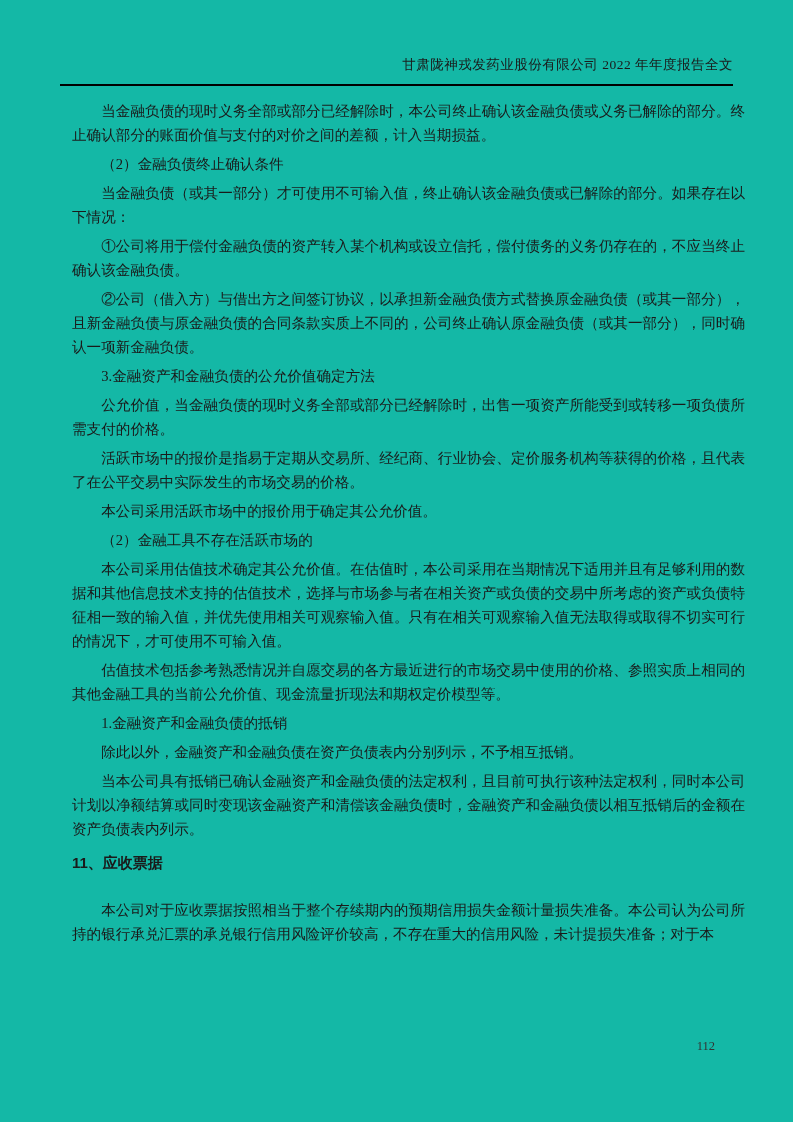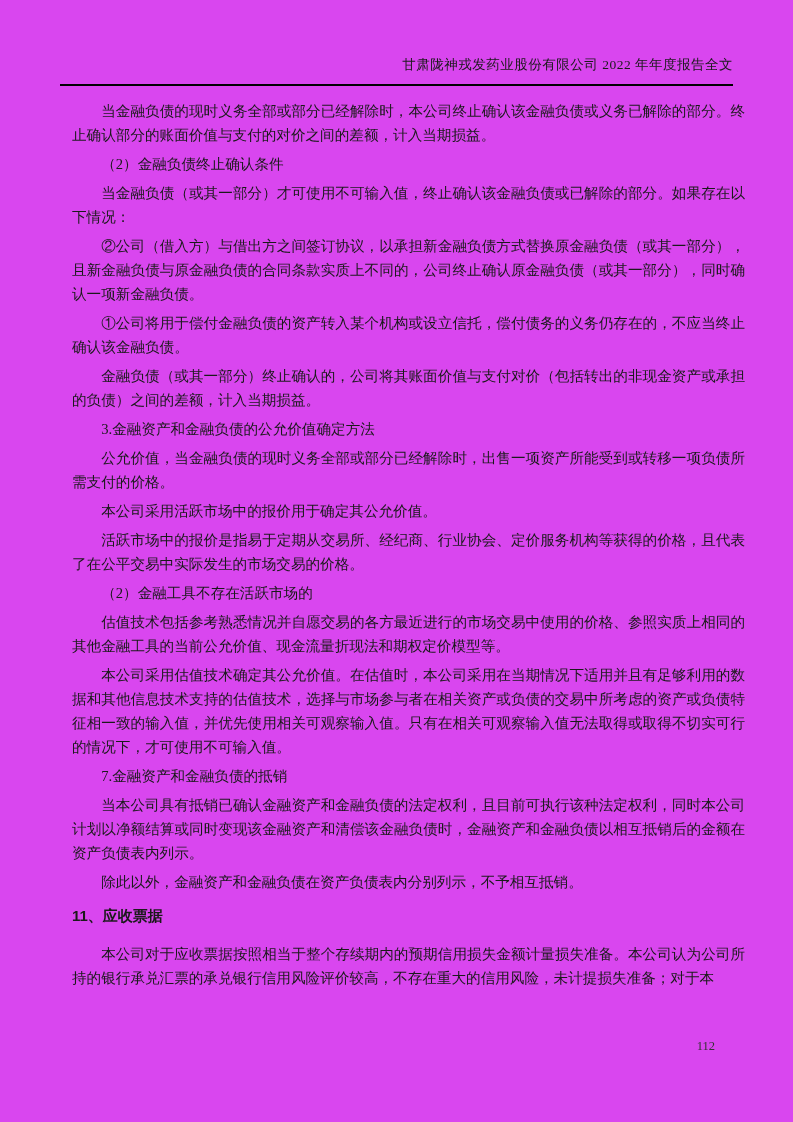--- a/index.html
+++ b/index.html
@@ -4,21 +4,21 @@
 <style>
   html, body {
     margin: 0;
     padding: 0;
     background: #ffffff;
   }
   .page {
     position: relative;
     width: 793px;
     height: 1122px;
-    background: #d946ef;
+    background: #14b8a6;
     font-family: "Liberation Serif", "DejaVu Serif", serif;
     color: #1a1a1a;
     overflow: hidden;
     box-sizing: border-box;
   }
   .page-header {
     position: absolute;
     top: 56px;
     left: 60px;
     width: 673px;
@@ -49,21 +49,21 @@
     text-align: justify;
     text-justify: inter-ideograph;
     text-indent: 2em;
     color: #1a1a1a;
     word-break: break-all;
   }
   .para.heading {
     font-weight: bold;
     text-indent: 0;
     font-size: 15px;
-    margin: 10px 0 14px 0;
+    margin: 10px 0 23px 0;
     font-family: "Liberation Sans", "DejaVu Sans", sans-serif;
   }
   .page-number {
     position: absolute;
     top: 1039px;
     right: 78px;
     font-size: 12.5px;
     color: #333333;
   }
 </style>
@@ -71,31 +71,30 @@
 <body>
 
 <div class="page">
   <div class="page-header">甘肃陇神戎发药业股份有限公司 2022 年年度报告全文</div>
   <div class="header-rule"></div>
 
   <div class="doc-body" id="doc-body">
       <p class="para">当金融负债的现时义务全部或部分已经解除时，本公司终止确认该金融负债或义务已解除的部分。终止确认部分的账面价值与支付的对价之间的差额，计入当期损益。</p>
       <p class="para">（2）金融负债终止确认条件</p>
       <p class="para">当金融负债（或其一部分）才可使用不可输入值，终止确认该金融负债或已解除的部分。如果存在以下情况：</p>
+      <p class="para">①公司将用于偿付金融负债的资产转入某个机构或设立信托，偿付债务的义务仍存在的，不应当终止确认该金融负债。</p>
       <p class="para">②公司（借入方）与借出方之间签订协议，以承担新金融负债方式替换原金融负债（或其一部分），且新金融负债与原金融负债的合同条款实质上不同的，公司终止确认原金融负债（或其一部分），同时确认一项新金融负债。</p>
-      <p class="para">①公司将用于偿付金融负债的资产转入某个机构或设立信托，偿付债务的义务仍存在的，不应当终止确认该金融负债。</p>
-      <p class="para">金融负债（或其一部分）终止确认的，公司将其账面价值与支付对价（包括转出的非现金资产或承担的负债）之间的差额，计入当期损益。</p>
       <p class="para">3.金融资产和金融负债的公允价值确定方法</p>
       <p class="para">公允价值，当金融负债的现时义务全部或部分已经解除时，出售一项资产所能受到或转移一项负债所需支付的价格。</p>
+      <p class="para">活跃市场中的报价是指易于定期从交易所、经纪商、行业协会、定价服务机构等获得的价格，且代表了在公平交易中实际发生的市场交易的价格。</p>
       <p class="para">本公司采用活跃市场中的报价用于确定其公允价值。</p>
-      <p class="para">活跃市场中的报价是指易于定期从交易所、经纪商、行业协会、定价服务机构等获得的价格，且代表了在公平交易中实际发生的市场交易的价格。</p>
       <p class="para">（2）金融工具不存在活跃市场的</p>
+      <p class="para">本公司采用估值技术确定其公允价值。在估值时，本公司采用在当期情况下适用并且有足够利用的数据和其他信息技术支持的估值技术，选择与市场参与者在相关资产或负债的交易中所考虑的资产或负债特征相一致的输入值，并优先使用相关可观察输入值。只有在相关可观察输入值无法取得或取得不切实可行的情况下，才可使用不可输入值。</p>
       <p class="para">估值技术包括参考熟悉情况并自愿交易的各方最近进行的市场交易中使用的价格、参照实质上相同的其他金融工具的当前公允价值、现金流量折现法和期权定价模型等。</p>
-      <p class="para">本公司采用估值技术确定其公允价值。在估值时，本公司采用在当期情况下适用并且有足够利用的数据和其他信息技术支持的估值技术，选择与市场参与者在相关资产或负债的交易中所考虑的资产或负债特征相一致的输入值，并优先使用相关可观察输入值。只有在相关可观察输入值无法取得或取得不切实可行的情况下，才可使用不可输入值。</p>
-      <p class="para">7.金融资产和金融负债的抵销</p>
+      <p class="para">1.金融资产和金融负债的抵销</p>
+      <p class="para">除此以外，金融资产和金融负债在资产负债表内分别列示，不予相互抵销。</p>
       <p class="para">当本公司具有抵销已确认金融资产和金融负债的法定权利，且目前可执行该种法定权利，同时本公司计划以净额结算或同时变现该金融资产和清偿该金融负债时，金融资产和金融负债以相互抵销后的金额在资产负债表内列示。</p>
-      <p class="para">除此以外，金融资产和金融负债在资产负债表内分别列示，不予相互抵销。</p>
       <p class="para heading">11、应收票据</p>
       <p class="para">本公司对于应收票据按照相当于整个存续期内的预期信用损失金额计量损失准备。本公司认为公司所持的银行承兑汇票的承兑银行信用风险评价较高，不存在重大的信用风险，未计提损失准备；对于本</p>
     </div>
 
   <div class="page-number">112</div>
 </div>
 
 </body></html>

